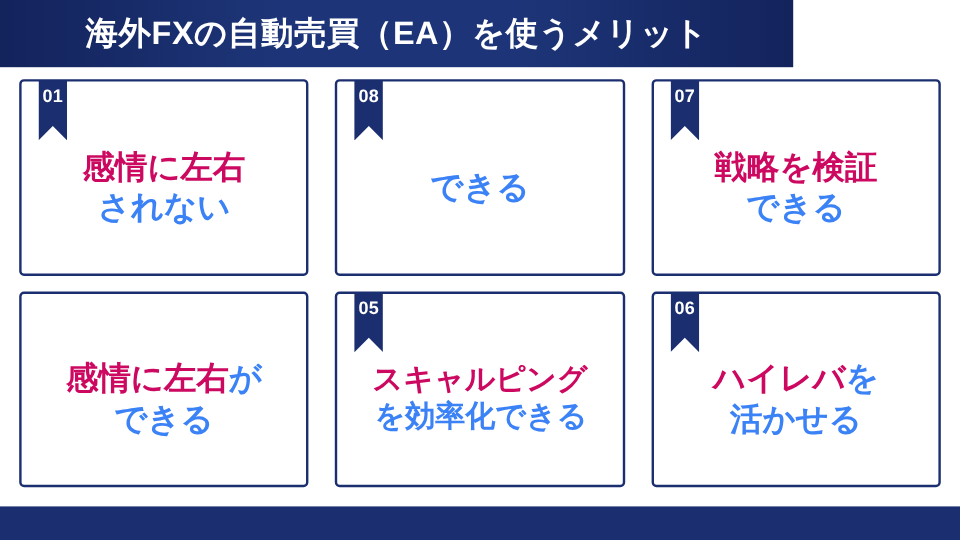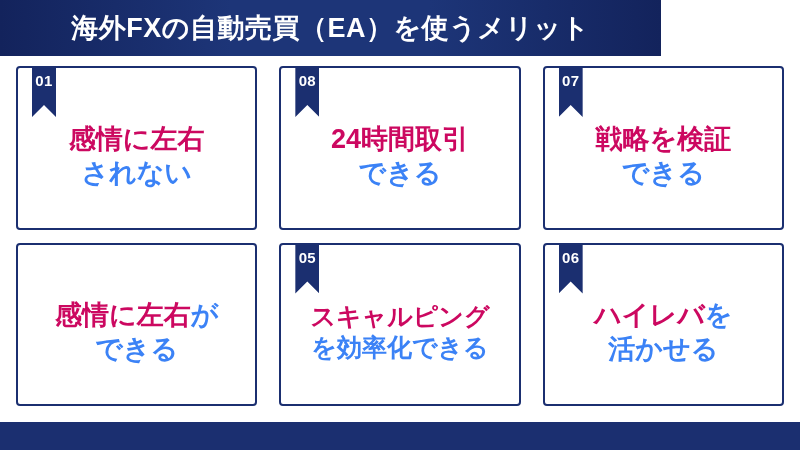--- a/index.html
+++ b/index.html
@@ -110,21 +110,21 @@
     padding: 0 4px;
   }
   .card-line {
     display: block;
     white-space: nowrap;
   }
   .accent { color: #cc0860; }
   .navy   { color: #3b82f6; }
 
   .size-lg { font-size: 27px; }
-  .size-sm { font-size: 25px; }
+  .size-sm { font-size: 25px; text-align: right; }
 </style>
 </head>
 <body>
 
 <div class="page">
 
   <div class="header-band">
     <div class="header-title">海外FXの自動売買（EA）を使うメリット</div>
   </div>
 
@@ -140,23 +140,20 @@
         </span>
         <span class="card-line navy">されない</span>
       </div>
     </div>
 
     <div class="card">
       <div class="ribbon">
         <span class="ribbon-number">08</span>
       </div>
       <div class="card-text size-lg">
-        <span class="card-line">
-          <span class="accent">24時間取引</span><span class="navy"></span>
-        </span>
         <span class="card-line navy">できる</span>
       </div>
     </div>
 
     <div class="card">
       <div class="ribbon">
         <span class="ribbon-number">07</span>
       </div>
       <div class="card-text size-lg">
         <span class="card-line">

